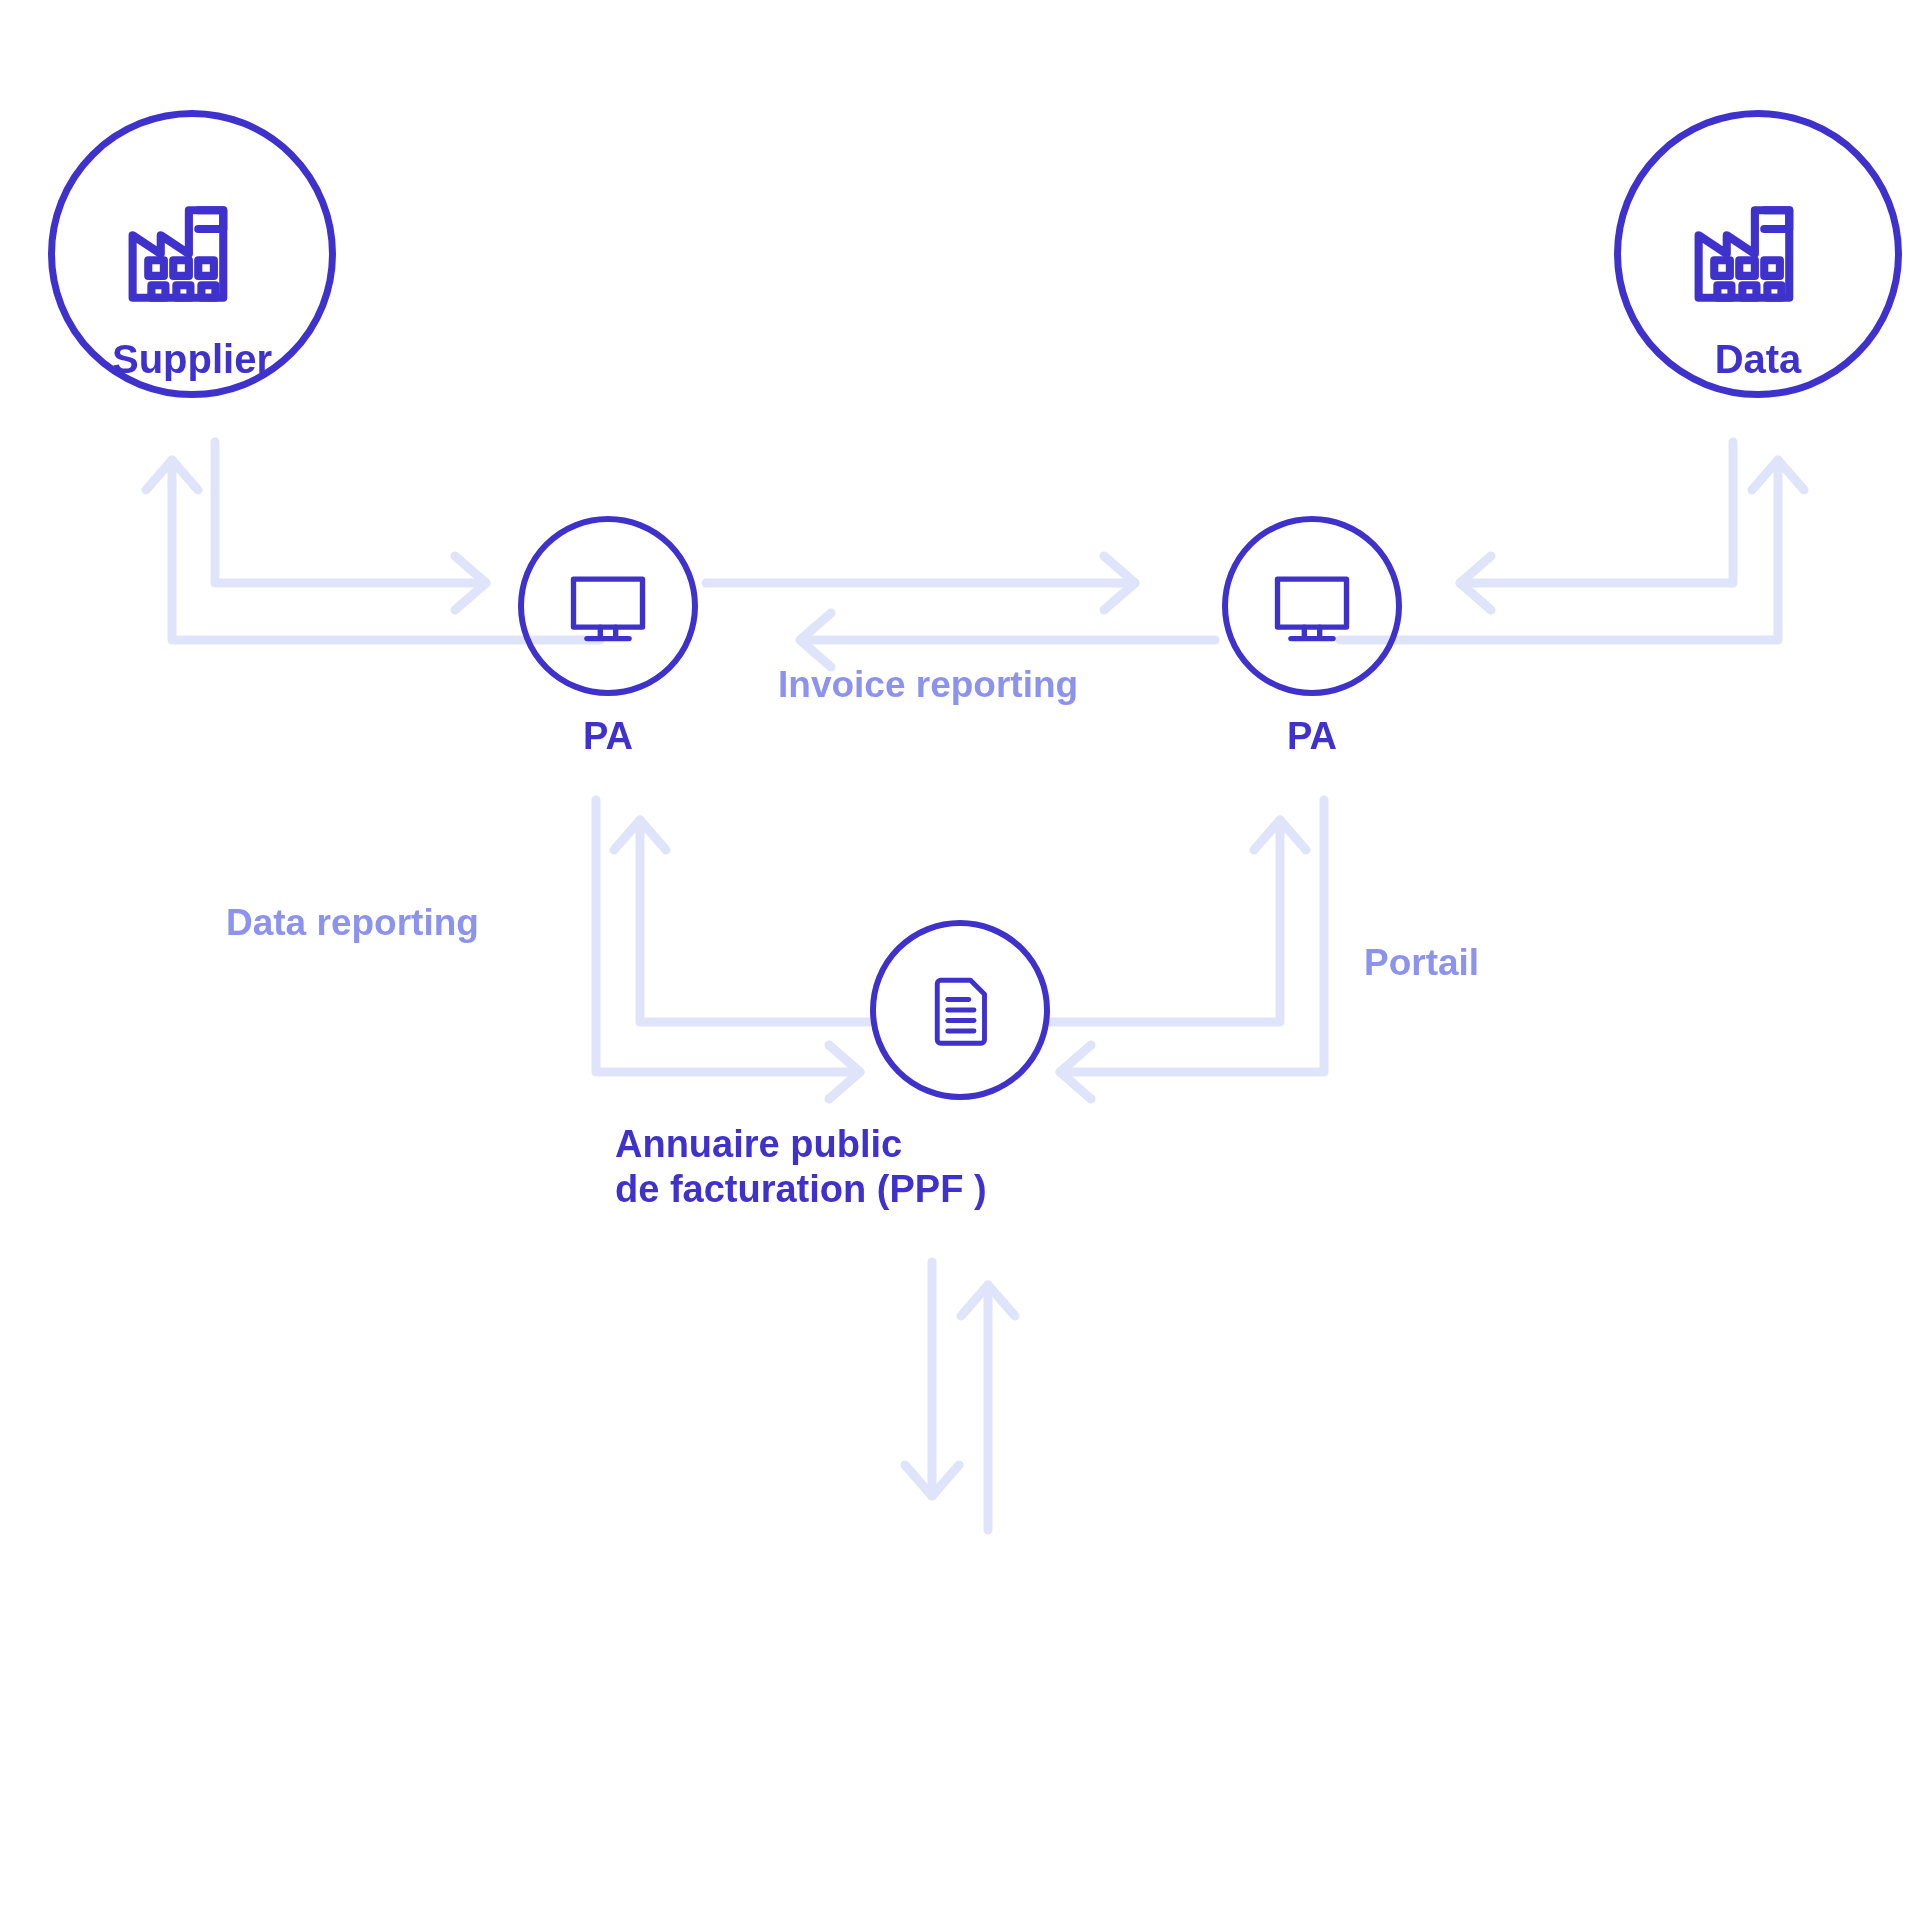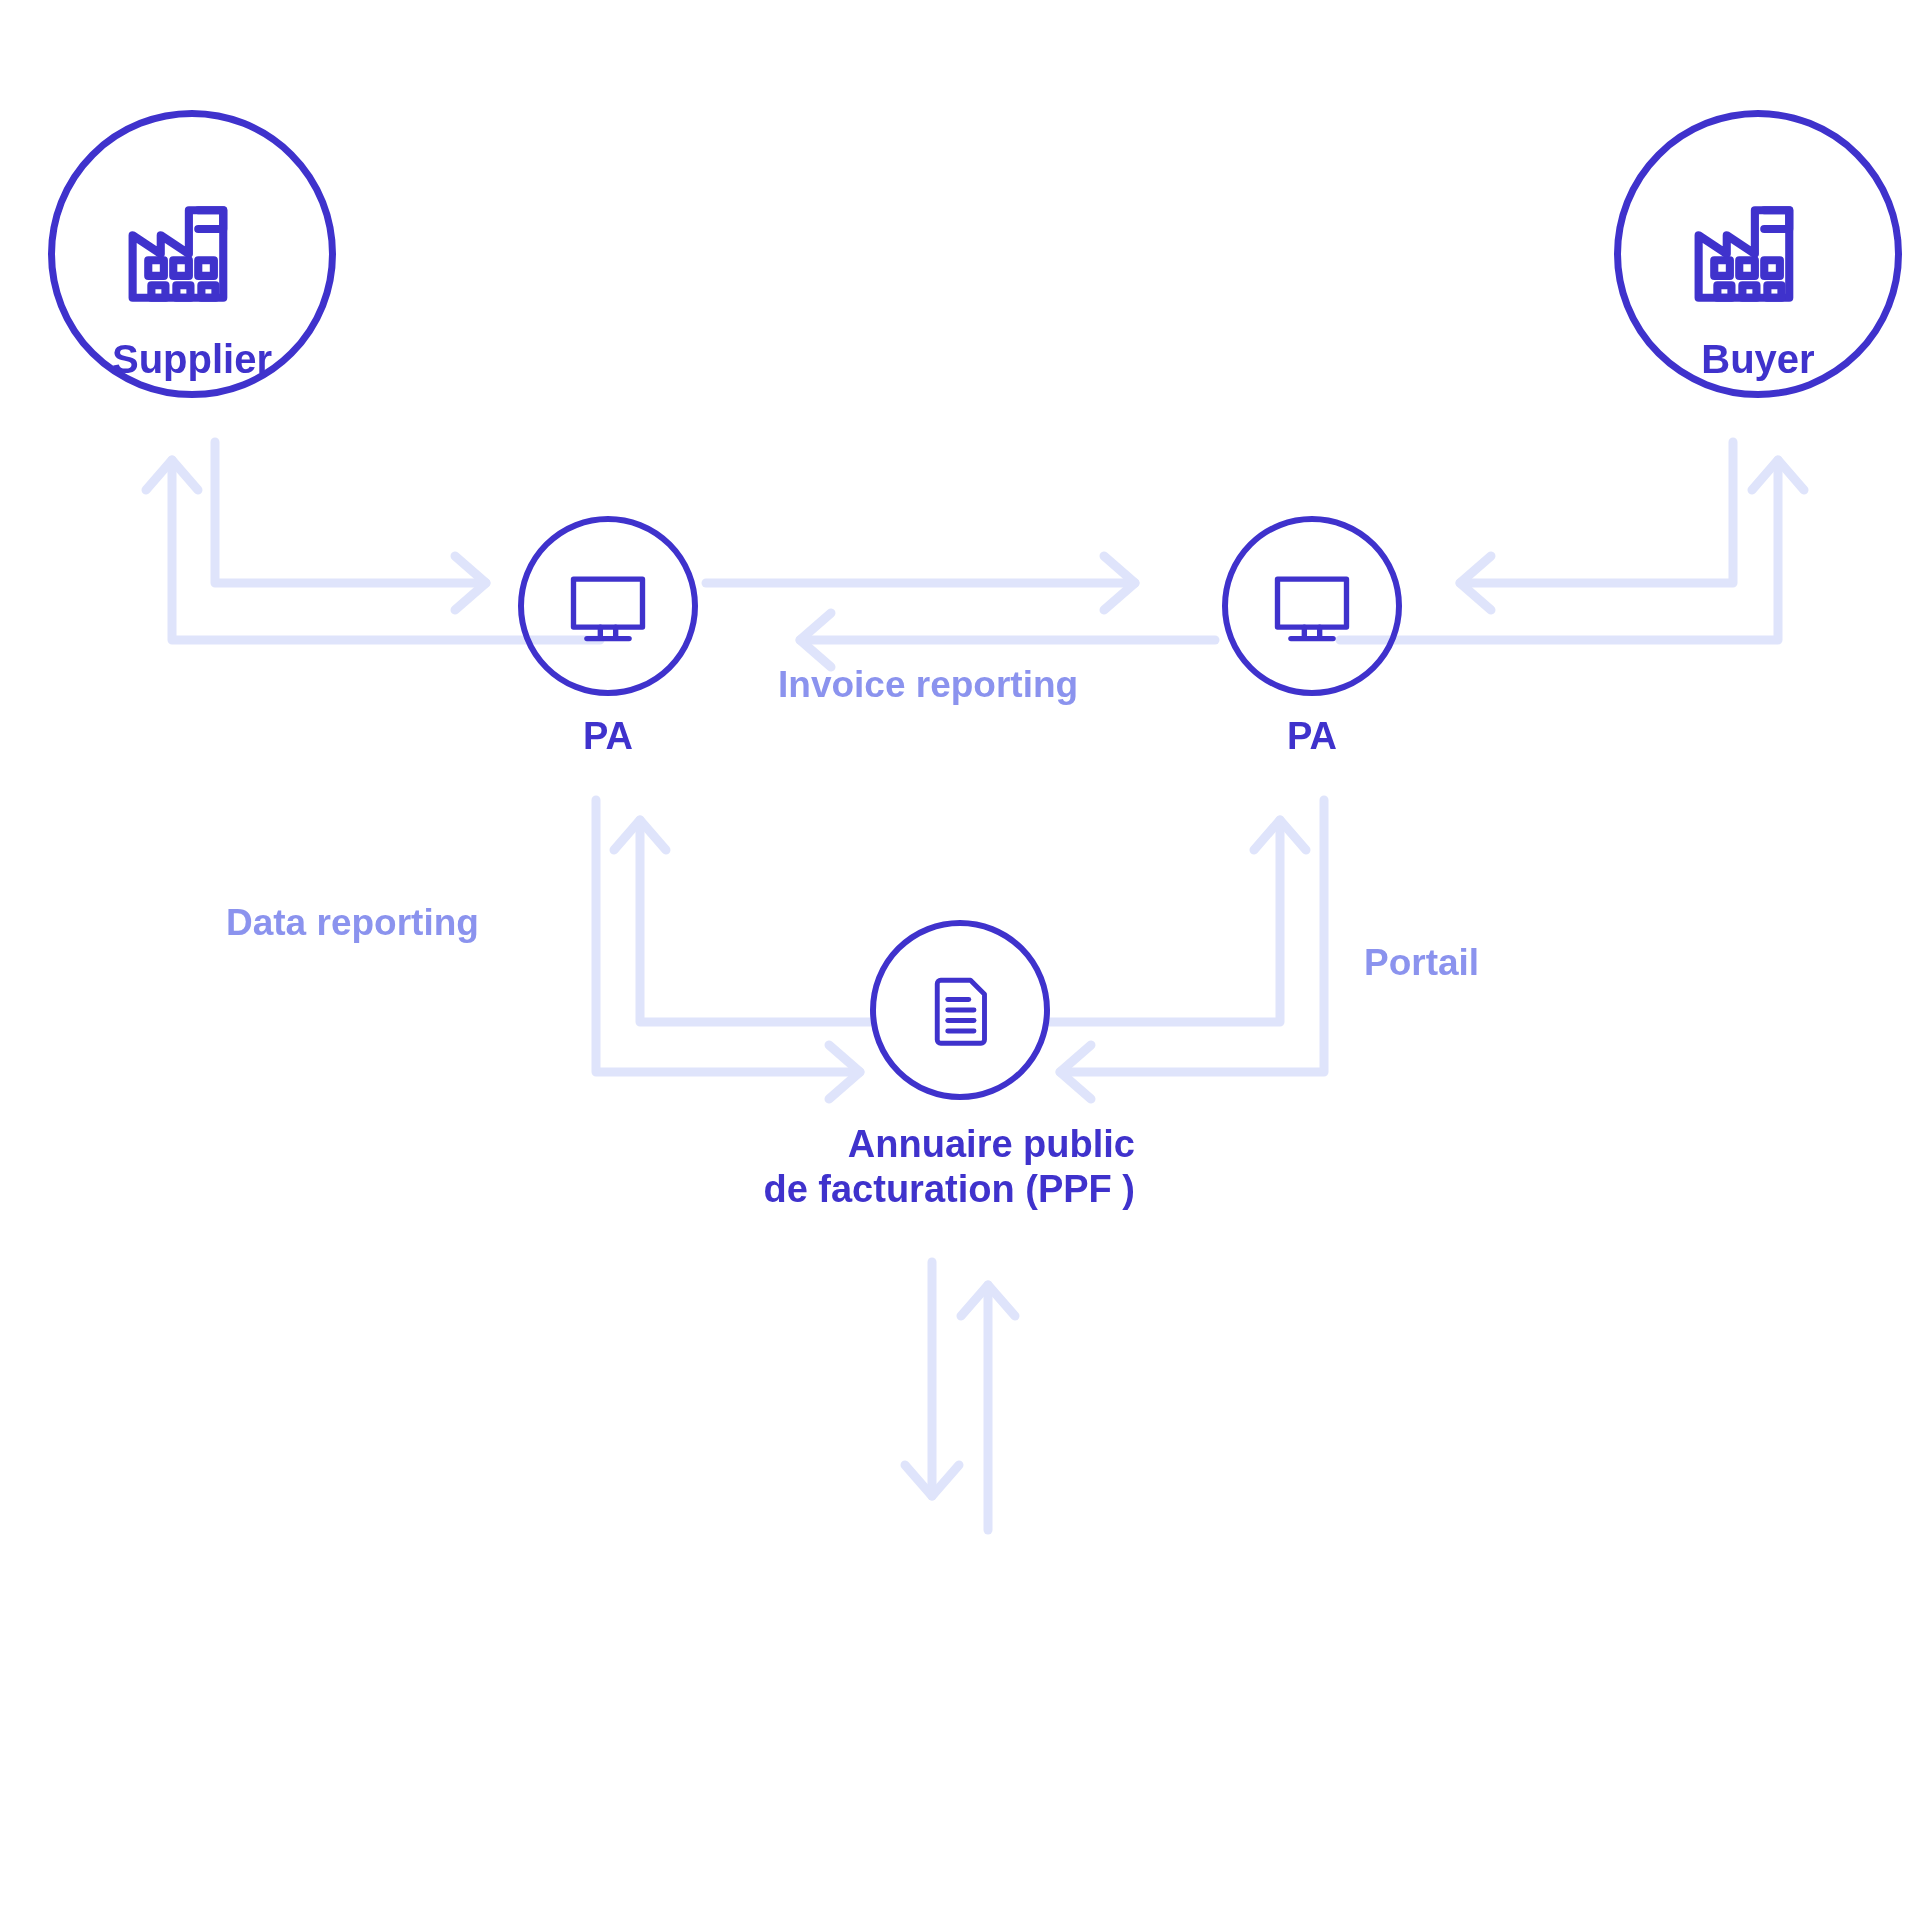--- a/index.html
+++ b/index.html
@@ -41,21 +41,21 @@
     border-color: #3f32cc;
     box-sizing: border-box;
     display: flex;
     align-items: center;
     justify-content: center;
     background: transparent;
   }
   .node-label {
     color: #3f32cc;
     font-weight: bold;
-    text-align: right;
+    text-align: left;
     line-height: 1.18;
     white-space: pre-line;
   }
   .edge-label {
     position: absolute;
     color: #8b93ee;
     font-weight: bold;
     white-space: nowrap;
   }
   
@@ -177,21 +177,21 @@
           <path d="M26 10 H34 V16 H26"></path>
           <rect x="10" y="26" width="5" height="5"></rect>
           <rect x="18" y="26" width="5" height="5"></rect>
           <rect x="26" y="26" width="5" height="5"></rect>
           <rect x="11" y="34" width="4.5" height="4"></rect>
           <rect x="19" y="34" width="4.5" height="4"></rect>
           <rect x="27" y="34" width="4.5" height="4"></rect>
         </g>
       </svg>
     </div>
-    <div class="node-label">Buyer</div>
+    <div class="node-label">Data</div>
   </div>
 
   <div class="node" id="node-pa-supplier">
     <div class="node-circle">
       <svg width="92" height="92" viewBox="0 0 48 48">
         <g fill="none" stroke="#3f32cc" stroke-width="2.8" stroke-linejoin="round" stroke-linecap="round">
           <rect x="6" y="10" width="36" height="25"></rect>
           <path d="M20 35 V40"></path>
             <path d="M28 35 V40"></path>
           <path d="M13 41 H35"></path>

